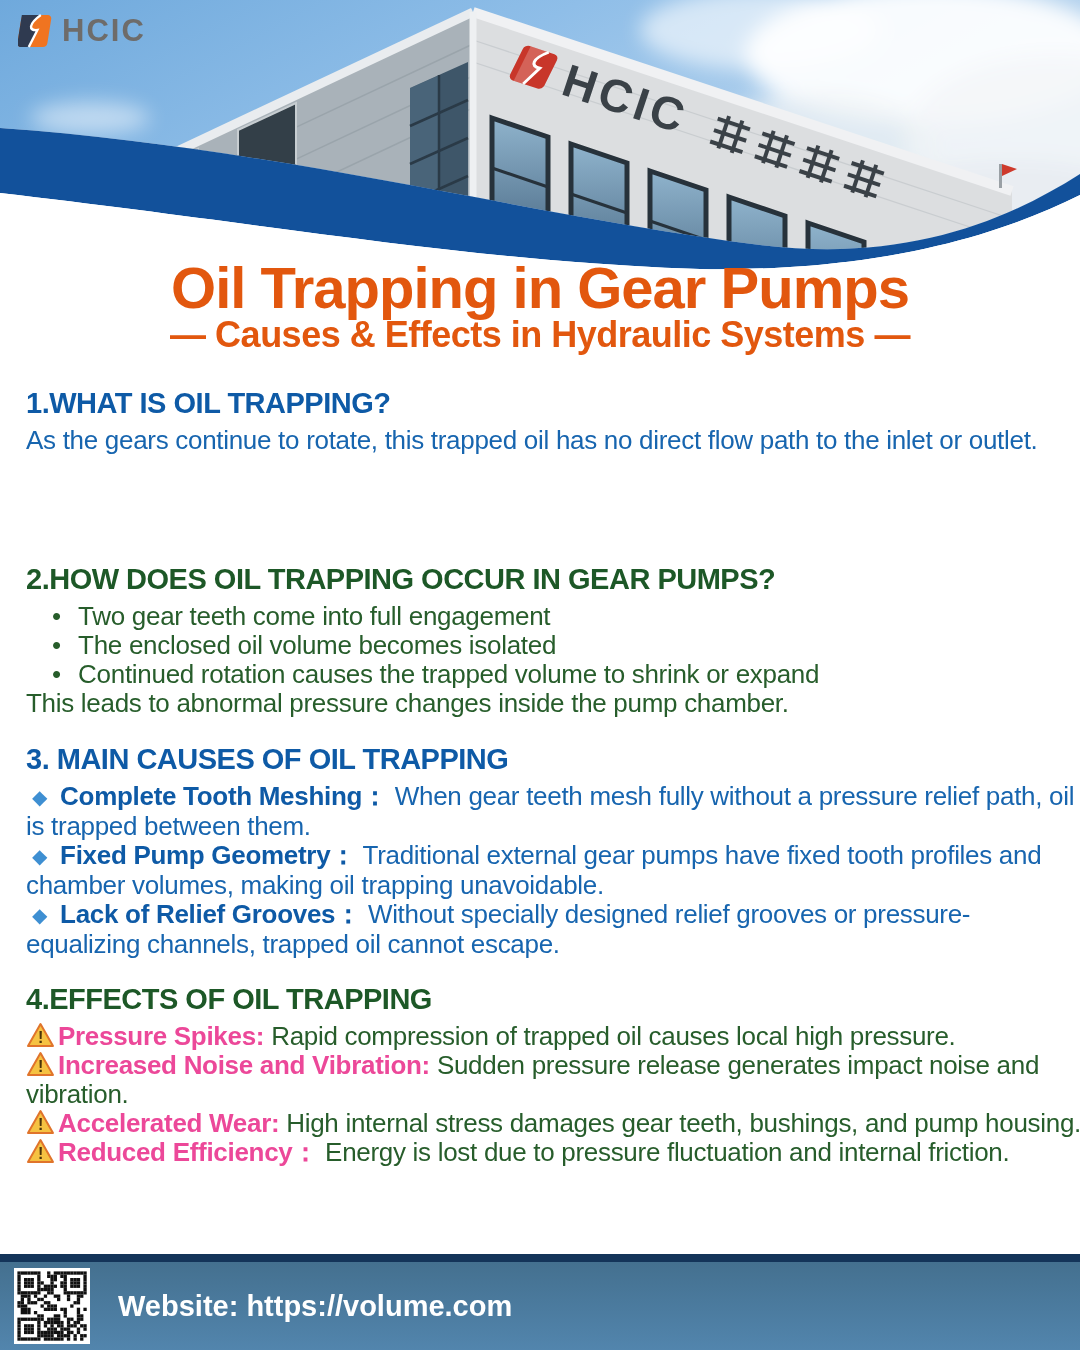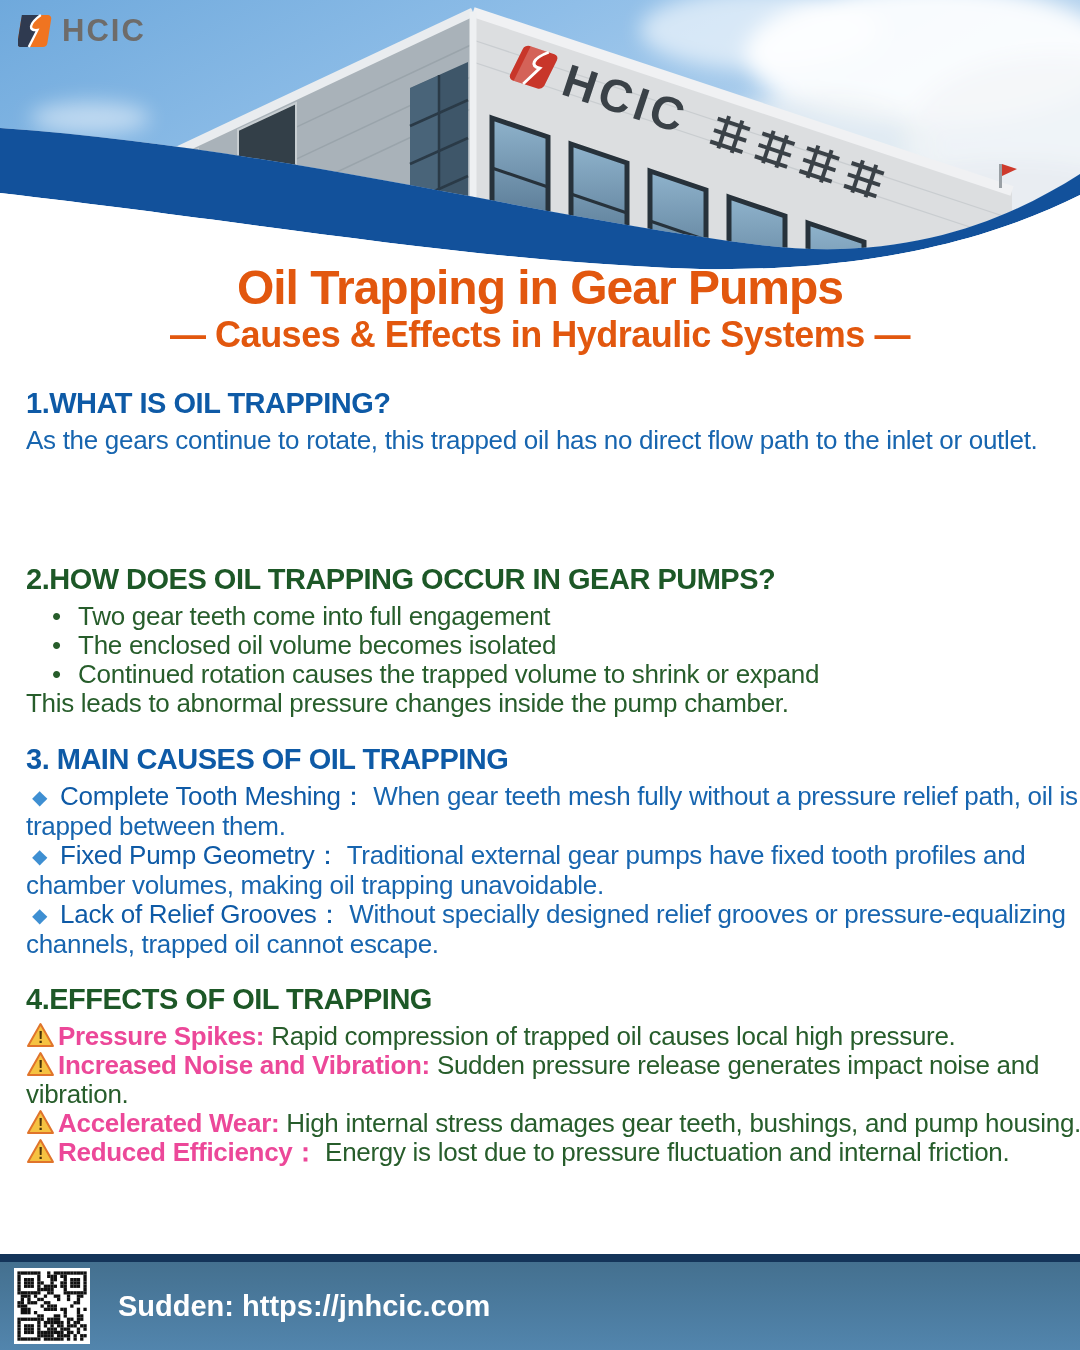--- a/index.html
+++ b/index.html
@@ -16,30 +16,30 @@
     position:relative;width:1080px;height:1350px;margin:0 auto;
     background:#ffffff;overflow:hidden;
     font-family:"Liberation Sans","DejaVu Sans",sans-serif;
   }
   
   .hero{position:absolute;top:0;left:0;width:1080px;height:340px;z-index:0;}
   .logo{position:absolute;top:13px;left:18px;z-index:3;display:flex;align-items:center;gap:8px;}
   .logo-text{font-size:31px;font-weight:bold;color:var(--logo-gray);letter-spacing:2px;}
   
   .title-block{position:absolute;top:262px;left:0;width:1080px;text-align:center;z-index:2;}
-  .main-title{color:var(--accent-orange);font-size:48px;font-weight:bold;line-height:52px;letter-spacing:-1px;}
+  .main-title{color:var(--accent-orange);font-size:58px;font-weight:bold;line-height:52px;letter-spacing:-1px;}
   .sub-title{color:var(--accent-orange);font-size:36px;font-weight:bold;line-height:42px;letter-spacing:-0.5px;}
   
   .section{position:absolute;left:16px;width:1080px;padding:0 14px 0 10px;z-index:2;}
   .sec1{top:386px;} .sec2{top:562px;} .sec3{top:742px;} .sec4{top:982px;}
   h2{font-size:29px;line-height:34px;letter-spacing:-0.5px;margin-bottom:6px;font-weight:bold;}
   .h-blue{color:var(--heading-blue);} .h-green{color:var(--heading-green);}
   .body-text{font-size:26px;line-height:29px;letter-spacing:-0.3px;}
   .t-blue{color:var(--body-blue);} .t-green{color:var(--body-green);}
-  .lbl-blue{color:var(--heading-blue);font-weight:normal;}
+  .lbl-blue{color:var(--heading-blue);font-weight:bold;}
   .lbl-green{color:#ec4899;font-weight:bold;}
   .bullet-row{display:flex;align-items:flex-start;}
   .bullet-dot{color:var(--body-green);margin-left:26px;margin-right:17px;font-size:26px;line-height:29px;}
   .diamond{color:var(--diamond-blue);font-size:20px;margin:0 13px 0 6px;vertical-align:1px;}
   .warn-ico{vertical-align:-3px;margin-right:3px;}
   
   .footer{position:absolute;left:0;top:1254px;width:1080px;height:96px;z-index:2;
     border-top:8px solid var(--footer-line);
     background:linear-gradient(180deg,var(--footer-top) 0%,var(--footer-bottom) 100%);
     display:flex;align-items:center;}
@@ -490,16 +490,16 @@
           <rect x="33.1" y="69.4" width="3.3" height="3.3" fill="#111"></rect>
           <rect x="36.4" y="69.4" width="3.3" height="3.3" fill="#111"></rect>
           <rect x="39.699999999999996" y="69.4" width="3.3" height="3.3" fill="#111"></rect>
           <rect x="42.99999999999999" y="69.4" width="3.3" height="3.3" fill="#111"></rect>
           <rect x="46.3" y="69.4" width="3.3" height="3.3" fill="#111"></rect>
           <rect x="52.9" y="69.4" width="3.3" height="3.3" fill="#111"></rect>
           <rect x="59.49999999999999" y="69.4" width="3.3" height="3.3" fill="#111"></rect>
           <rect x="66.1" y="69.4" width="3.3" height="3.3" fill="#111"></rect>
         </svg>
     </div>
-    <div class="website">Sudden: https://jnhcic.com</div>
+    <div class="website">Website: https://volume.com</div>
   </div>
 
 </div>
 
 </body></html>

